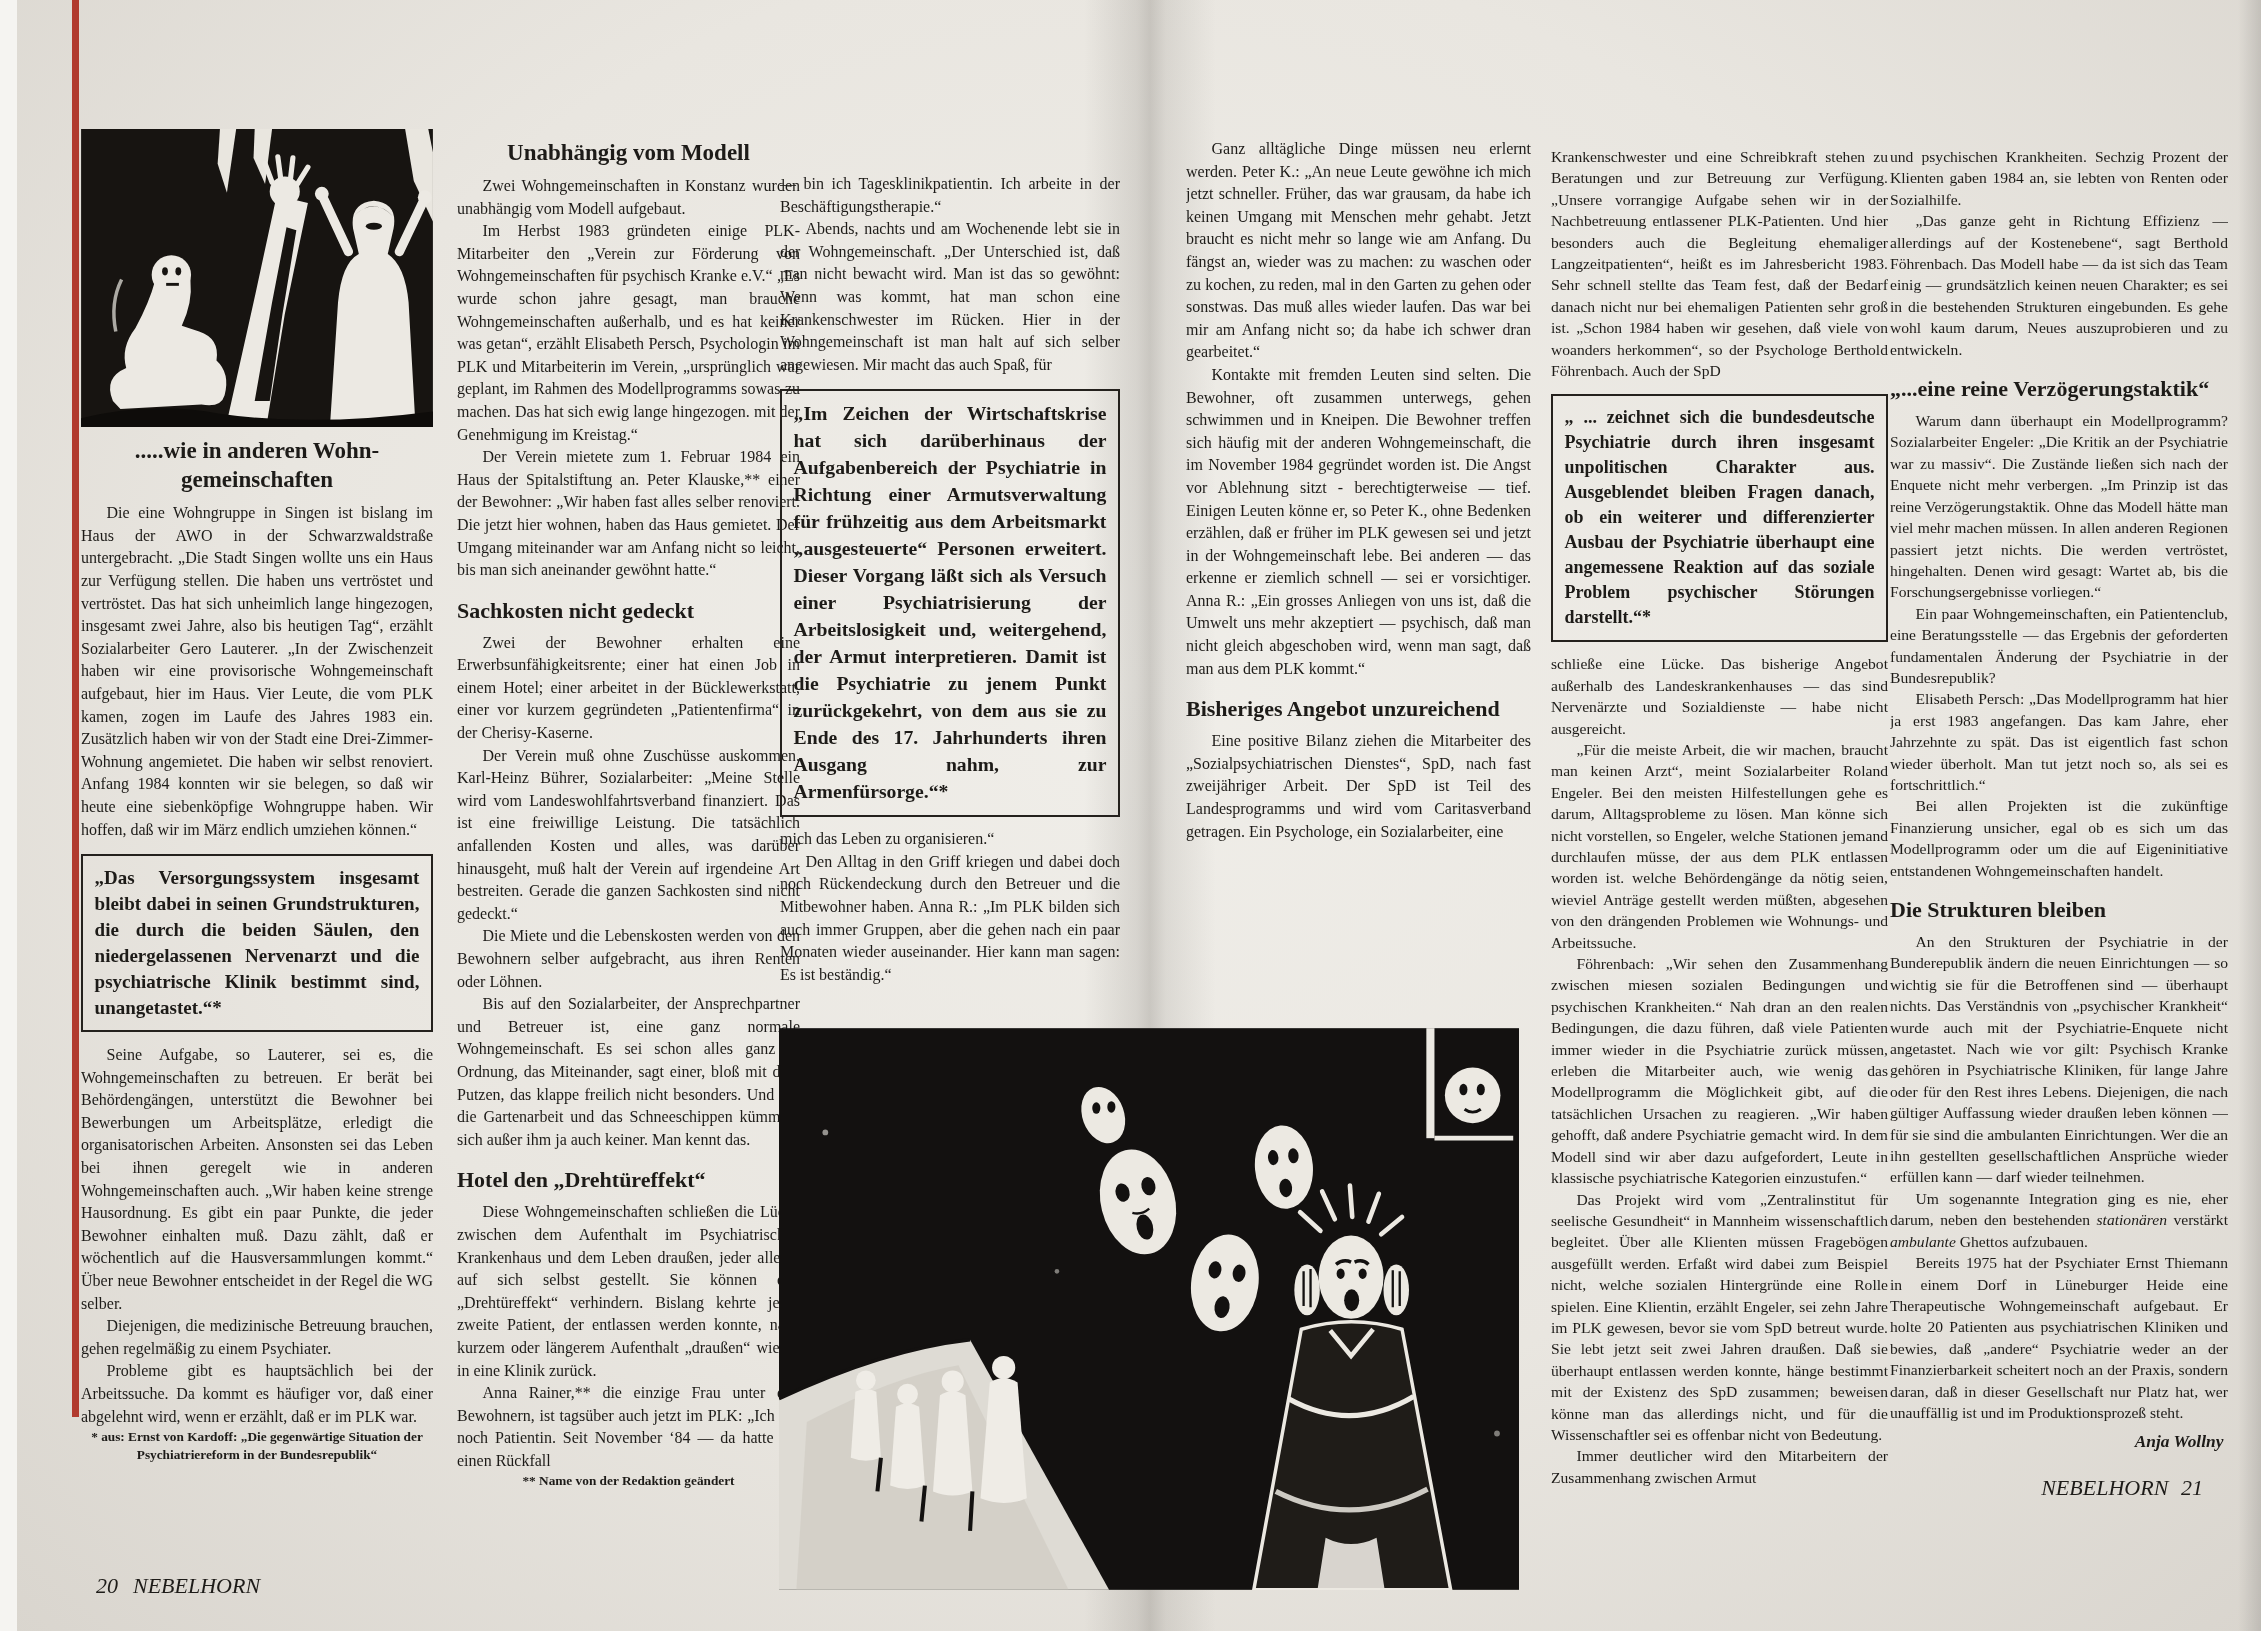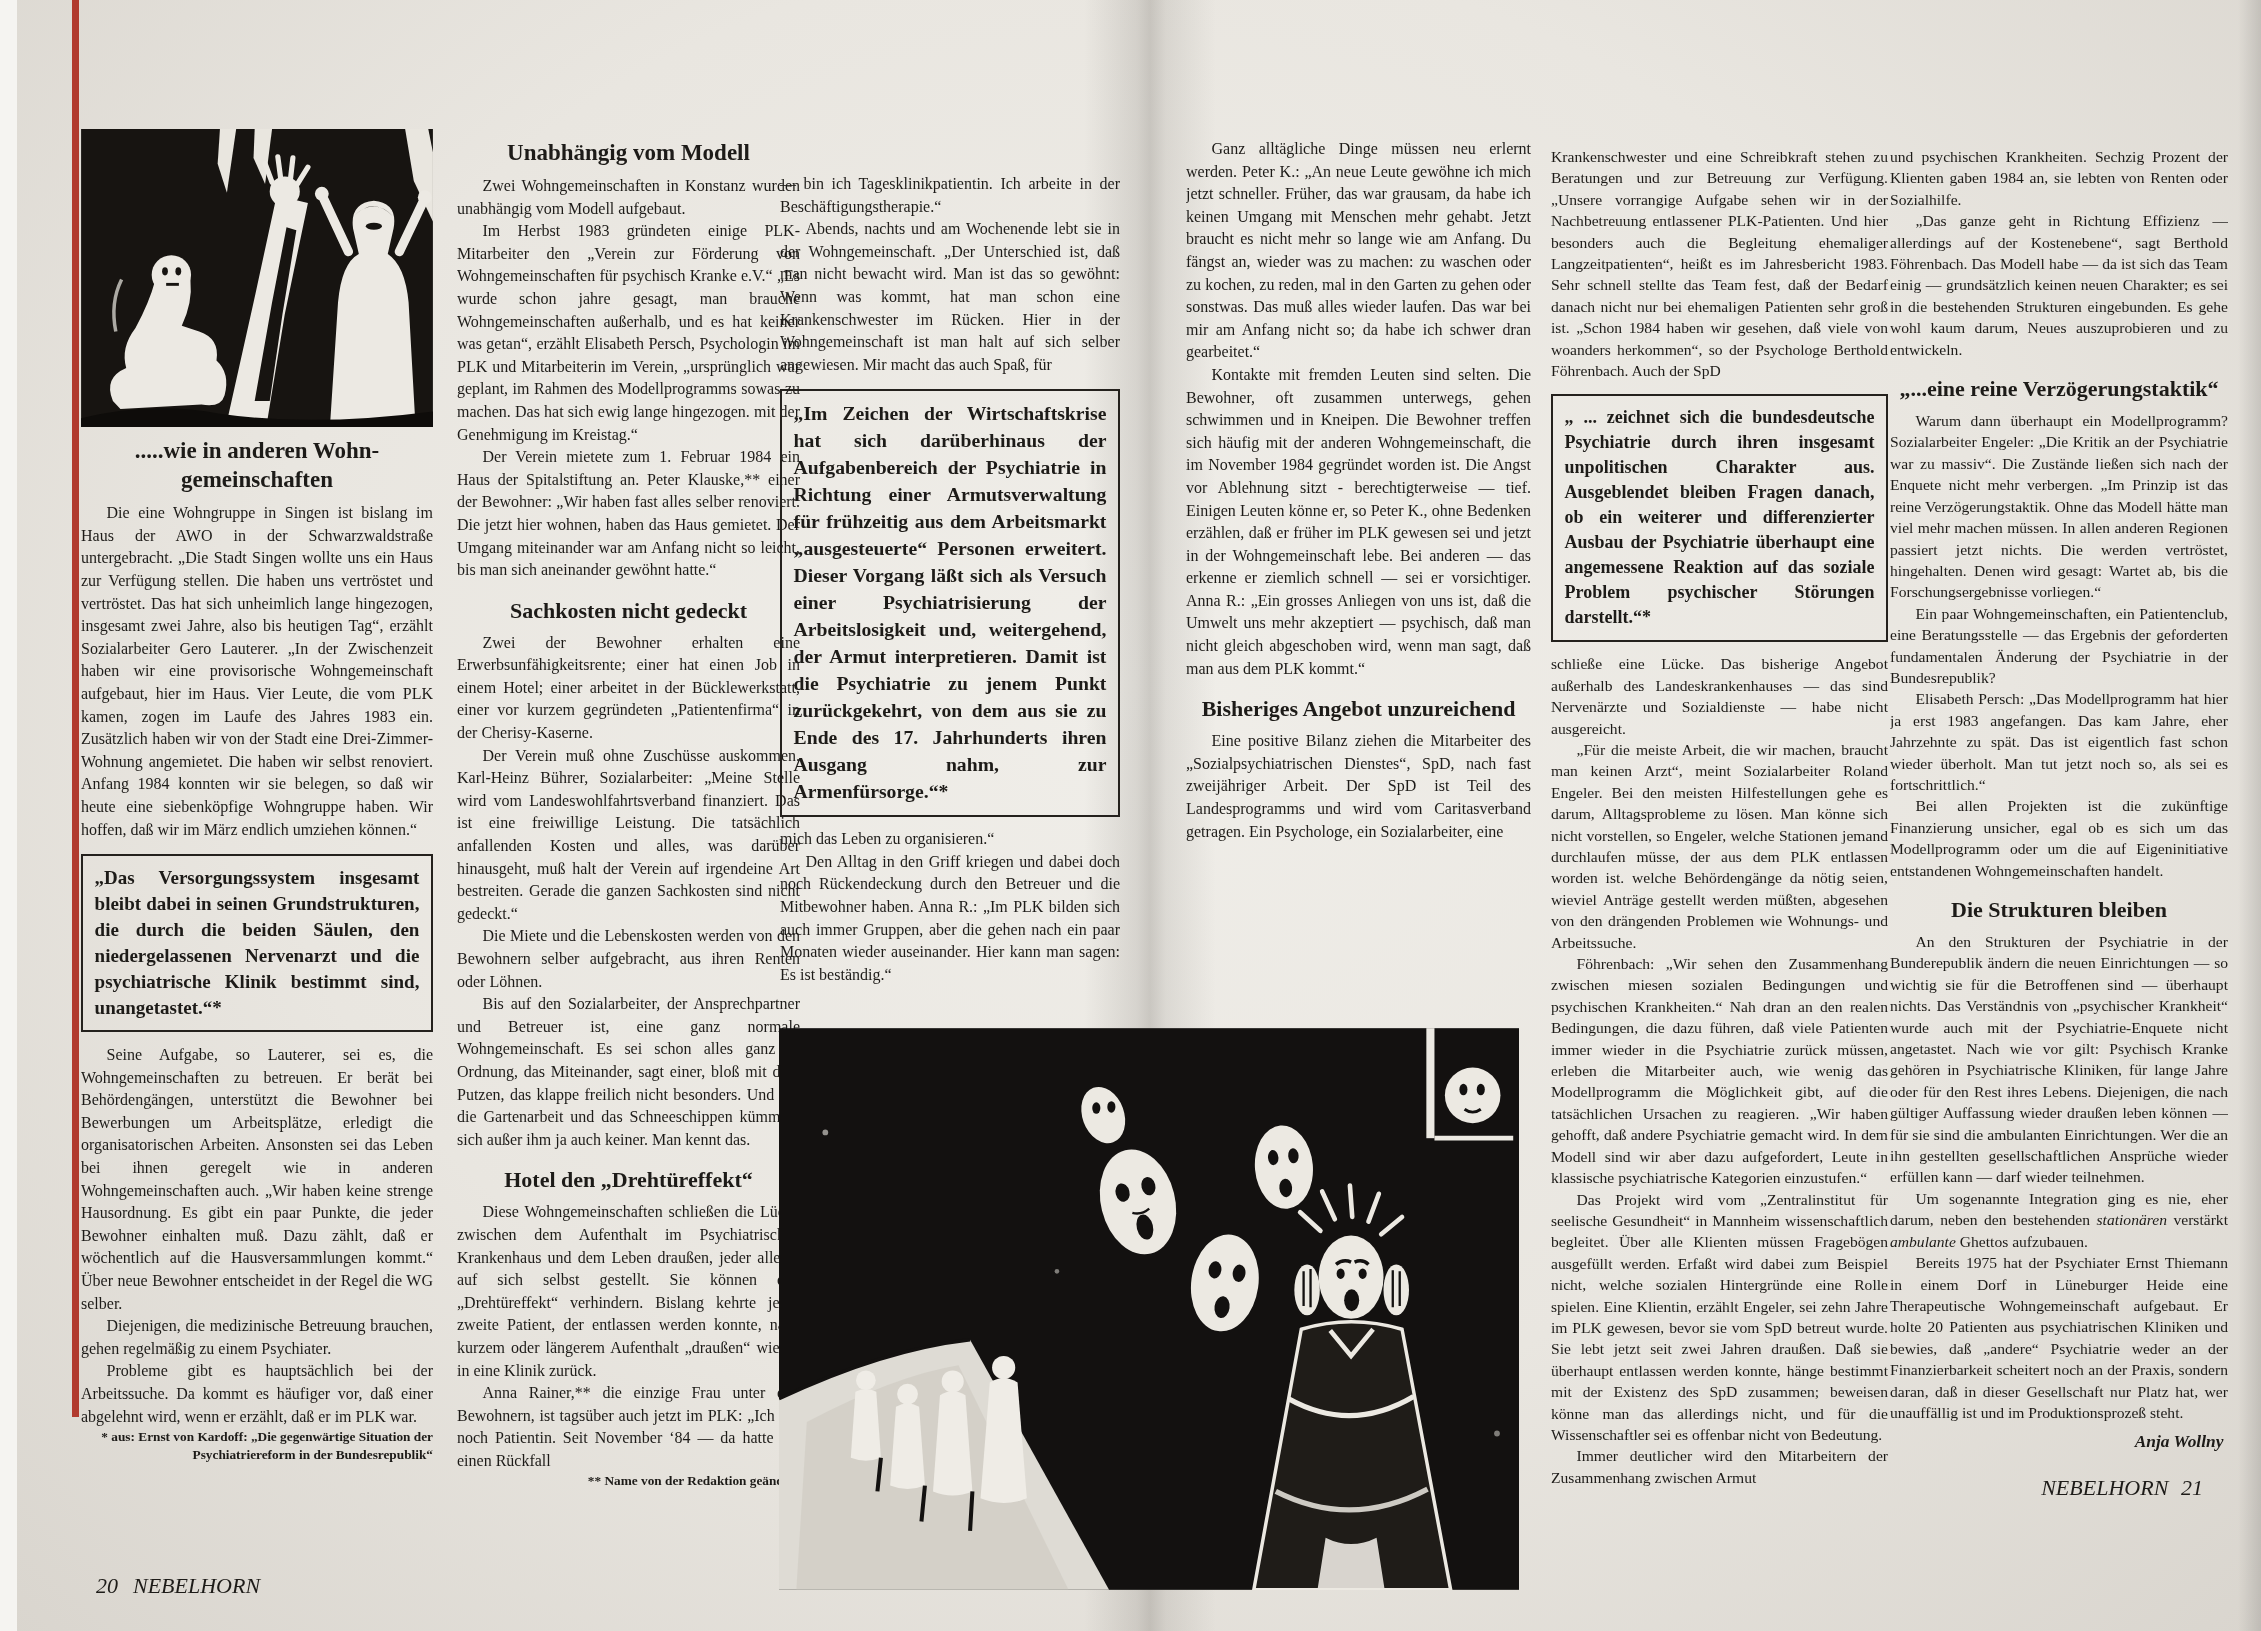--- a/index.html
+++ b/index.html
@@ -13,26 +13,26 @@
     background:linear-gradient(90deg,rgba(0,0,0,0) 0%,rgba(60,55,48,.13) 40%,rgba(60,55,48,.20) 50%,rgba(60,55,48,.10) 62%,rgba(0,0,0,0) 100%);}
   .edge-right{position:absolute;right:0;top:0;width:23px;height:100%;
     background:linear-gradient(90deg,rgba(0,0,0,0),rgba(0,0,0,.12));}
 
   .col{position:absolute;overflow:hidden;text-align:justify;}
   .col p{margin:0;}
   p.ind{text-indent:25.5px;}
   .b28{font-size:16px;line-height:22.6px;}
   .b27{font-size:15.6px;line-height:21.4px;}
   .headline{font-weight:bold;text-align:center;font-size:23px;line-height:29px;margin:9.3px 0 8px;text-indent:0;}
-  .xhead{font-weight:bold;text-align:center;font-size:22px;line-height:27px;margin:15px 0 8px;text-indent:0;}
+  .xhead{font-weight:bold;font-size:22px;line-height:27px;margin:15px 0 8px;text-indent:0;}
   .pullquote{border:2.9px solid #24211d;font-weight:bold;padding:9.3px 11.6px;margin:12.7px 0 11.6px;}
   .pq34{font-size:19.7px;line-height:27px;}
   .pq33{font-size:19px;line-height:26px;}
   .pq31{font-size:18px;line-height:25px;}
-  .footnote{font-weight:bold;font-size:13.3px;line-height:18px;margin-top:24px;text-align:right;text-indent:0;}
+  .footnote{font-weight:bold;font-size:13.3px;line-height:18px;margin-top:24px;text-align:center;text-indent:0;}
   .sig{font-weight:bold;font-style:italic;text-align:right;margin-top:8px;padding-right:4.6px;font-size:17.4px;}
   .it{font-style:italic;}
   .ill-top{display:block;margin:0 0 8px 0;}
   .ill-center{position:absolute;left:779px;top:1028px;}
   .footer{position:absolute;font-style:italic;font-weight:normal;font-size:22px;white-space:nowrap;}
   .footer .num{margin-right:15px;margin-top:30px;}
   .footer .num2{margin-left:12.7px;}
   #footerL{left:96px;top:1573px;}
   #footerR{right:58px;top:1475px;}
 

